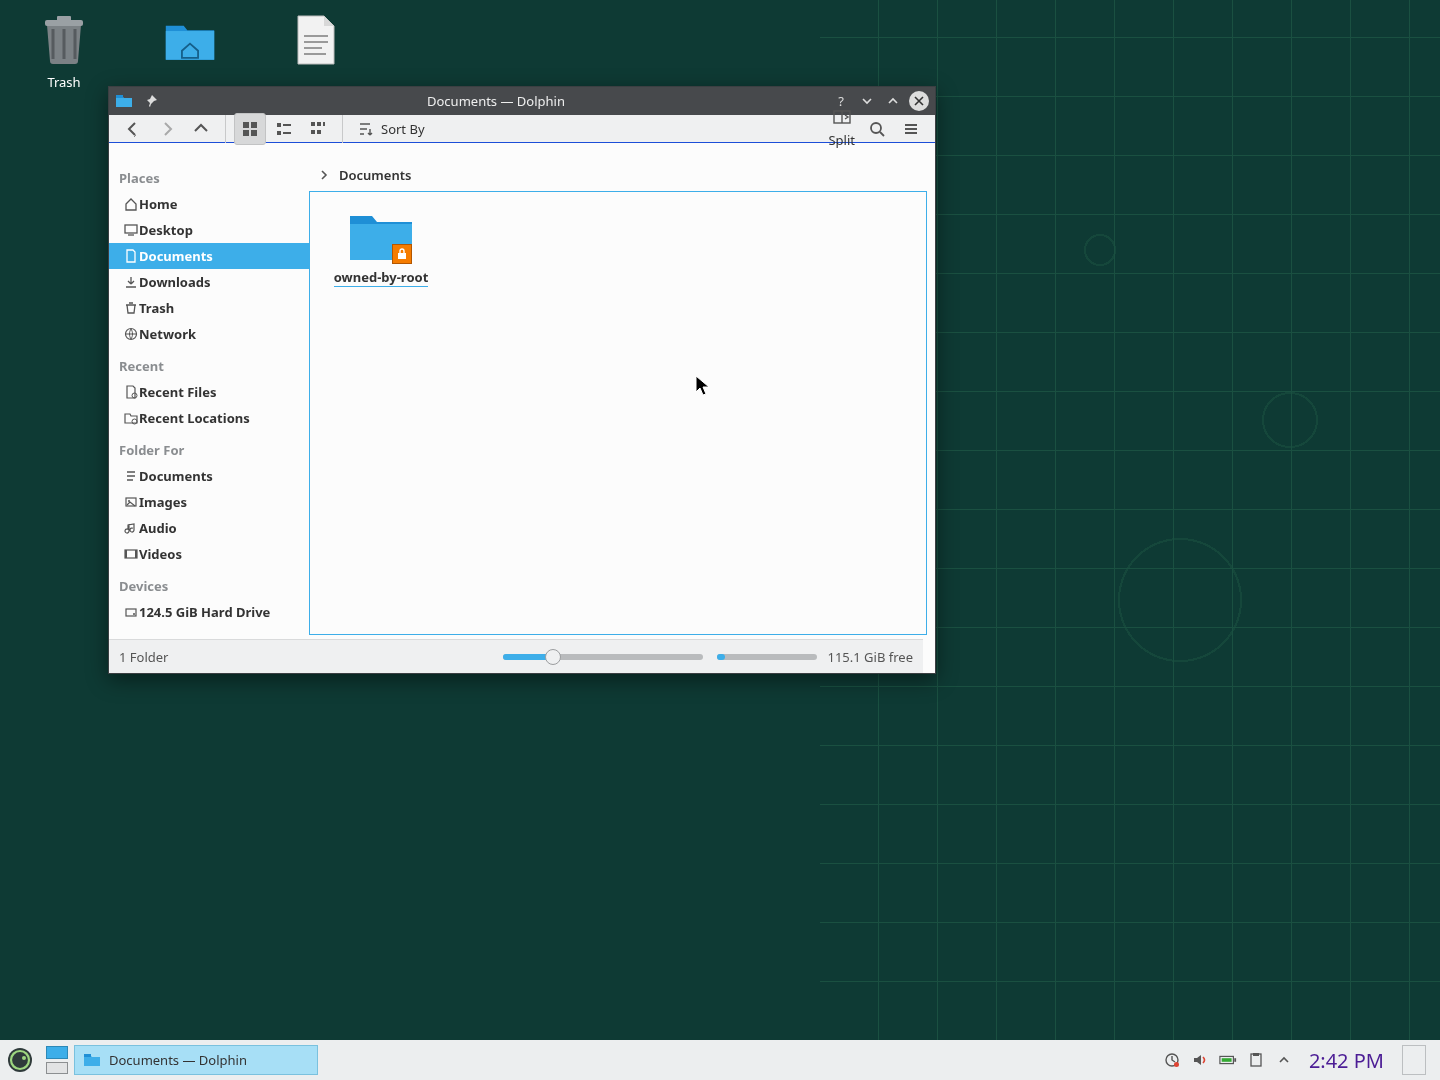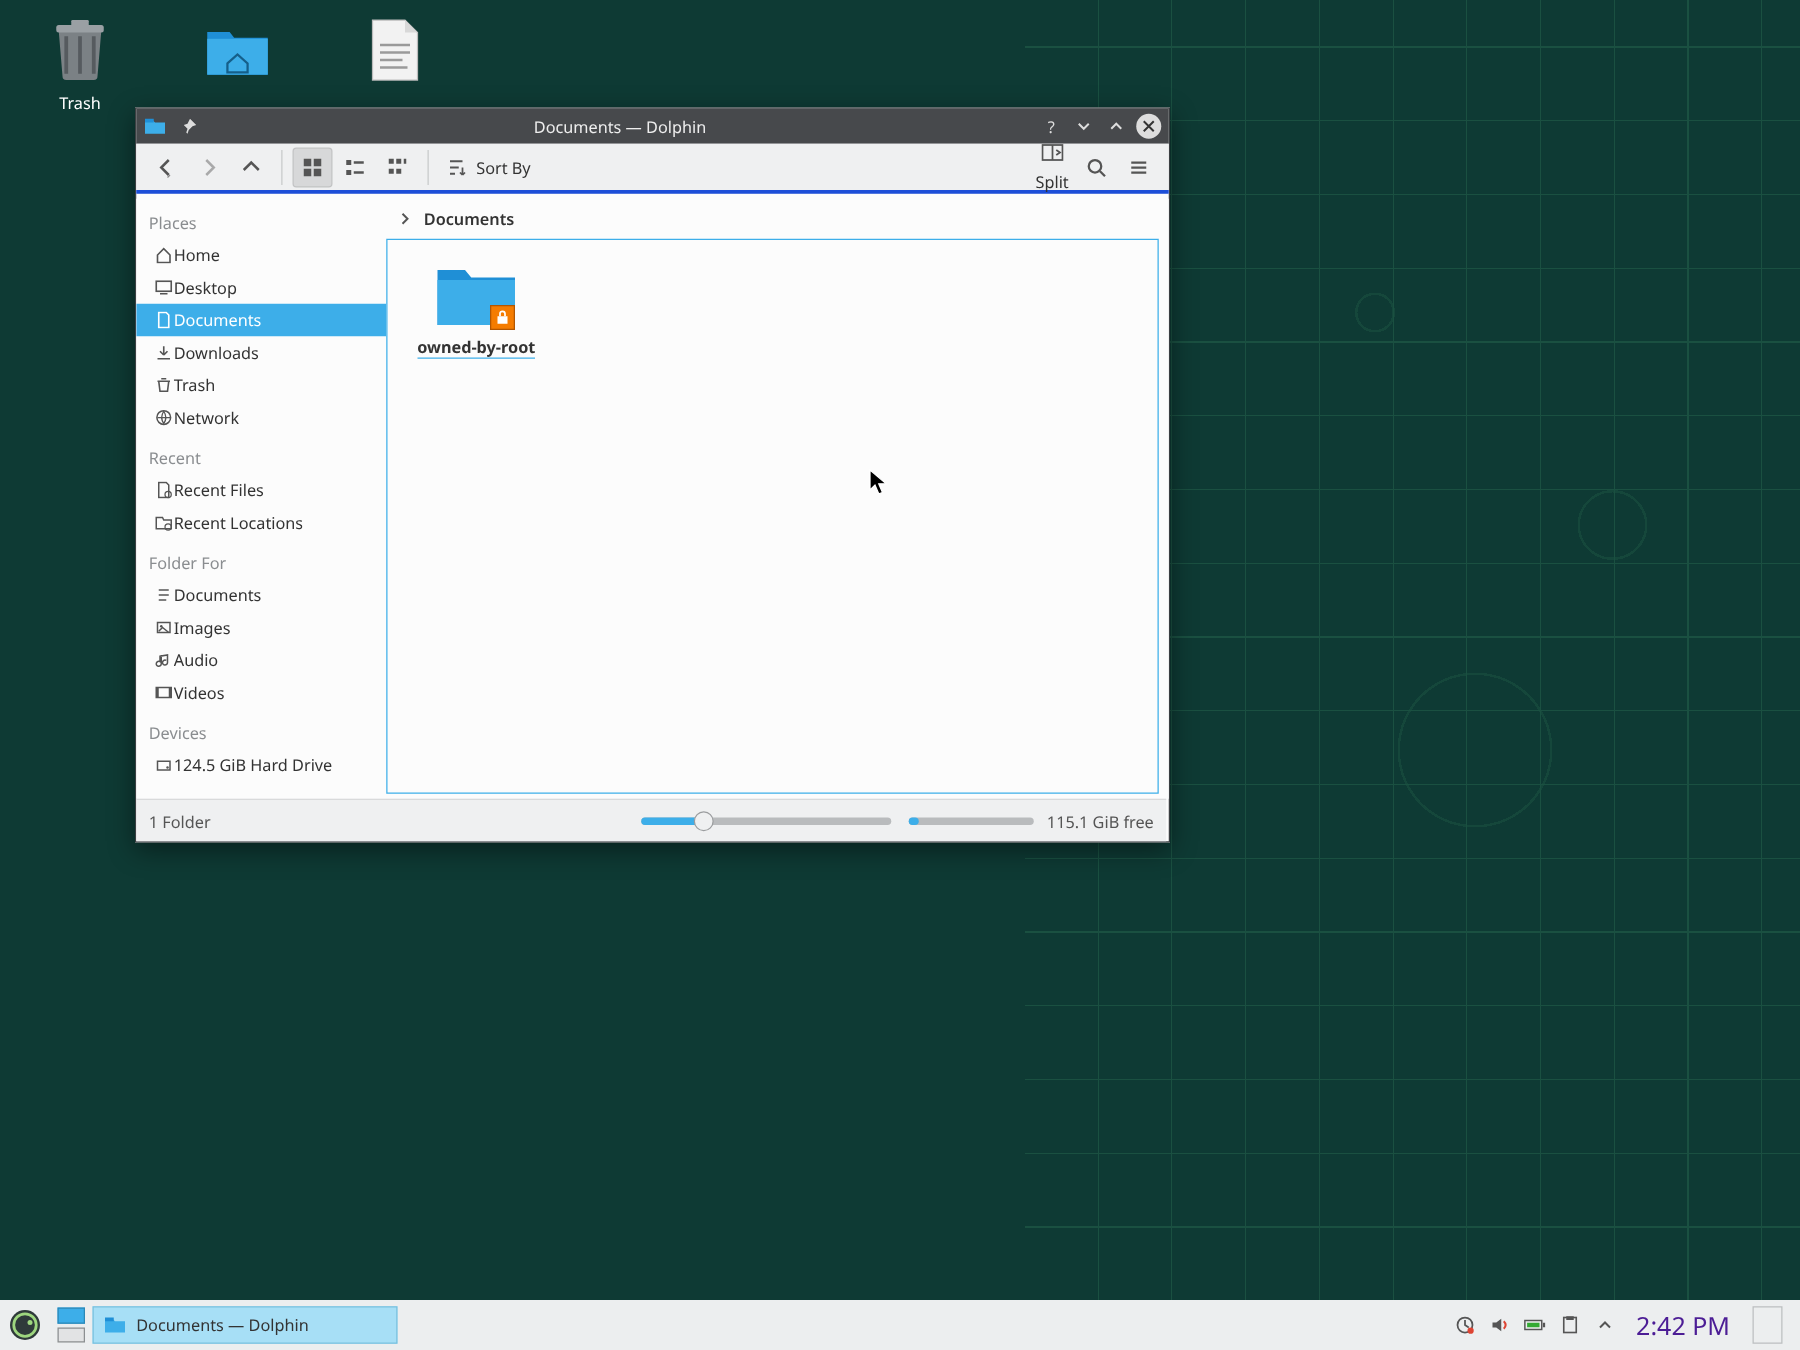--- a/index.html
+++ b/index.html
@@ -34,51 +34,51 @@
   background:#fcfcfc; border:1px solid #3b3f42; box-shadow:0 6px 20px rgba(0,0,0,.45);
 }
 .titlebar { height:28px; background:#47494c; color:#eee; display:flex; align-items:center; font-size:13px; }
 .titlebar .tb-left{ display:flex; align-items:center; gap:8px; padding-left:6px; }
 .titlebar .tb-title{ flex:1; text-align:center; }
 .titlebar .tb-right{ display:flex; align-items:center; gap:6px; padding-right:6px; }
 .tb-btn { width:20px; height:20px; display:flex; align-items:center; justify-content:center; color:#ddd; cursor:pointer; }
 .tb-close-btn { width:20px; height:20px; border-radius:50%; background:#ddd; color:#333; display:flex; align-items:center; justify-content:center; cursor:pointer; font-size:12px;}
 
 
-.toolbar { height:40px; background:#eff0f1; border-bottom:3px solid #1d4ed8; display:flex; align-items:center; padding:0 8px; gap:2px; }
+.toolbar { height:28px; background:#eff0f1; border-bottom:1px solid #1d4ed8; display:flex; align-items:center; padding:0 8px; gap:2px; }
 .tbtn { min-width:32px; height:32px; display:flex; align-items:center; justify-content:center; color:#444; cursor:pointer; border:1px solid transparent; border-radius:3px;}
 .tbtn.active{ background:#d7d8d9; border-color:#c2c3c4;}
 .tsep{ width:1px; height:28px; background:#c8c9ca; margin:0 6px;}
 .toolbar .spacer{ flex:1; }
 .sort-by { display:flex; align-items:center; gap:8px; padding:0 6px; color:#333; font-size:13px; cursor:pointer;}
 .split-btn { display:flex; align-items:center; gap:6px; color:#333; font-size:13px; cursor:pointer; padding:0 4px;flex-direction:column;}
 
 
 .body{ position:absolute; top:72px; bottom:34px; left:0; right:0; display:flex; }
-.sidebar{ width:200px; background:#fcfcfc; overflow:auto; font-size:13px; color:#333; }
+.sidebar{ width:200px; background:#fcfcfc; overflow:auto; font-size:13px; color:#333;font-weight:bold; }
 .side-section-title{ color:#8a8d90; padding:10px 10px 4px; font-size:13px;}
 .side-item{ display:flex; align-items:center; padding:4px 10px 4px 14px; cursor:pointer;}
 .side-item.selected{ background:#3daee9; color:#fff;}
 .side-item .side-label{ white-space:nowrap; overflow:hidden; text-overflow:ellipsis;}
 .side-icon{ width:16px; height:16px; display:flex; align-items:center; justify-content:center; color:#555; flex:none;}
 .side-item.selected .side-icon{ color:#fff;}
 
 
 .main{ flex:1; background:#fcfcfc; display:flex; flex-direction:column;}
 .breadcrumb{ height:32px; display:flex; align-items:center; padding:0 10px; gap:10px; font-size:13px;}
 .bc-arrow{ color:#555;}
 .bc-current{ font-weight:600; color:#333;}
 .fileview{ flex:1; border:1px solid #3daee9; margin:0 8px 4px 0; background:#fcfcfc; overflow:auto; padding:16px 16px;font-weight:bold; }
 .file-item{ width:110px; text-align:center; font-size:13px; color:#333; cursor:pointer;}
 .file-item .folder-icon{ width:66px; height:54px; margin:0 auto 6px; position:relative;}
 .file-item .file-label{ display:inline-block; border-bottom:1px solid #3daee9;}
 .lock-badge{ position:absolute; right:2px; bottom:-2px; width:20px; height:20px; background:#f57c00; border:1px solid #b35600; display:flex; align-items:center; justify-content:center;}
 
 
-.statusbar{ position:absolute; left:0; right:2px; bottom:0; height:34px; background:#eff0f1; display:flex; align-items:center; font-size:13px; color:#555; padding:0 10px; gap:14px; border-top:1px solid #d9dadb;}
+.statusbar{ position:absolute; left:0; right:12px; bottom:0; height:34px; background:#eff0f1; display:flex; align-items:center; font-size:13px; color:#555; padding:0 10px; gap:14px; border-top:1px solid #d9dadb;}
 .zoom{ display:flex; align-items:center; width:200px;}
 .zoom-track{ position:relative; height:6px; background:#b9bbbd; border-radius:3px; flex:1;}
 .zoom-fill{ position:absolute; left:0; top:0; bottom:0; width:25%; background:#3daee9; border-radius:3px;}
 .zoom-thumb{ position:absolute; top:50%; left:25%; width:16px; height:16px; background:#eff0f1; border:1px solid #9b9d9f; border-radius:50%; transform:translate(-50%,-50%);}
 .disk{ display:flex; align-items:center; gap:10px;}
 .disk-bar{ width:100px; height:6px; background:#b9bbbd; border-radius:3px; position:relative;}
 .disk-fill{ position:absolute; left:0; top:0; bottom:0; width:8%; background:#3daee9; border-radius:3px;}
 
 
 .taskbar{ position:absolute; left:0; right:0; bottom:0; height:40px; background:#eceeef; display:flex; align-items:center;}

